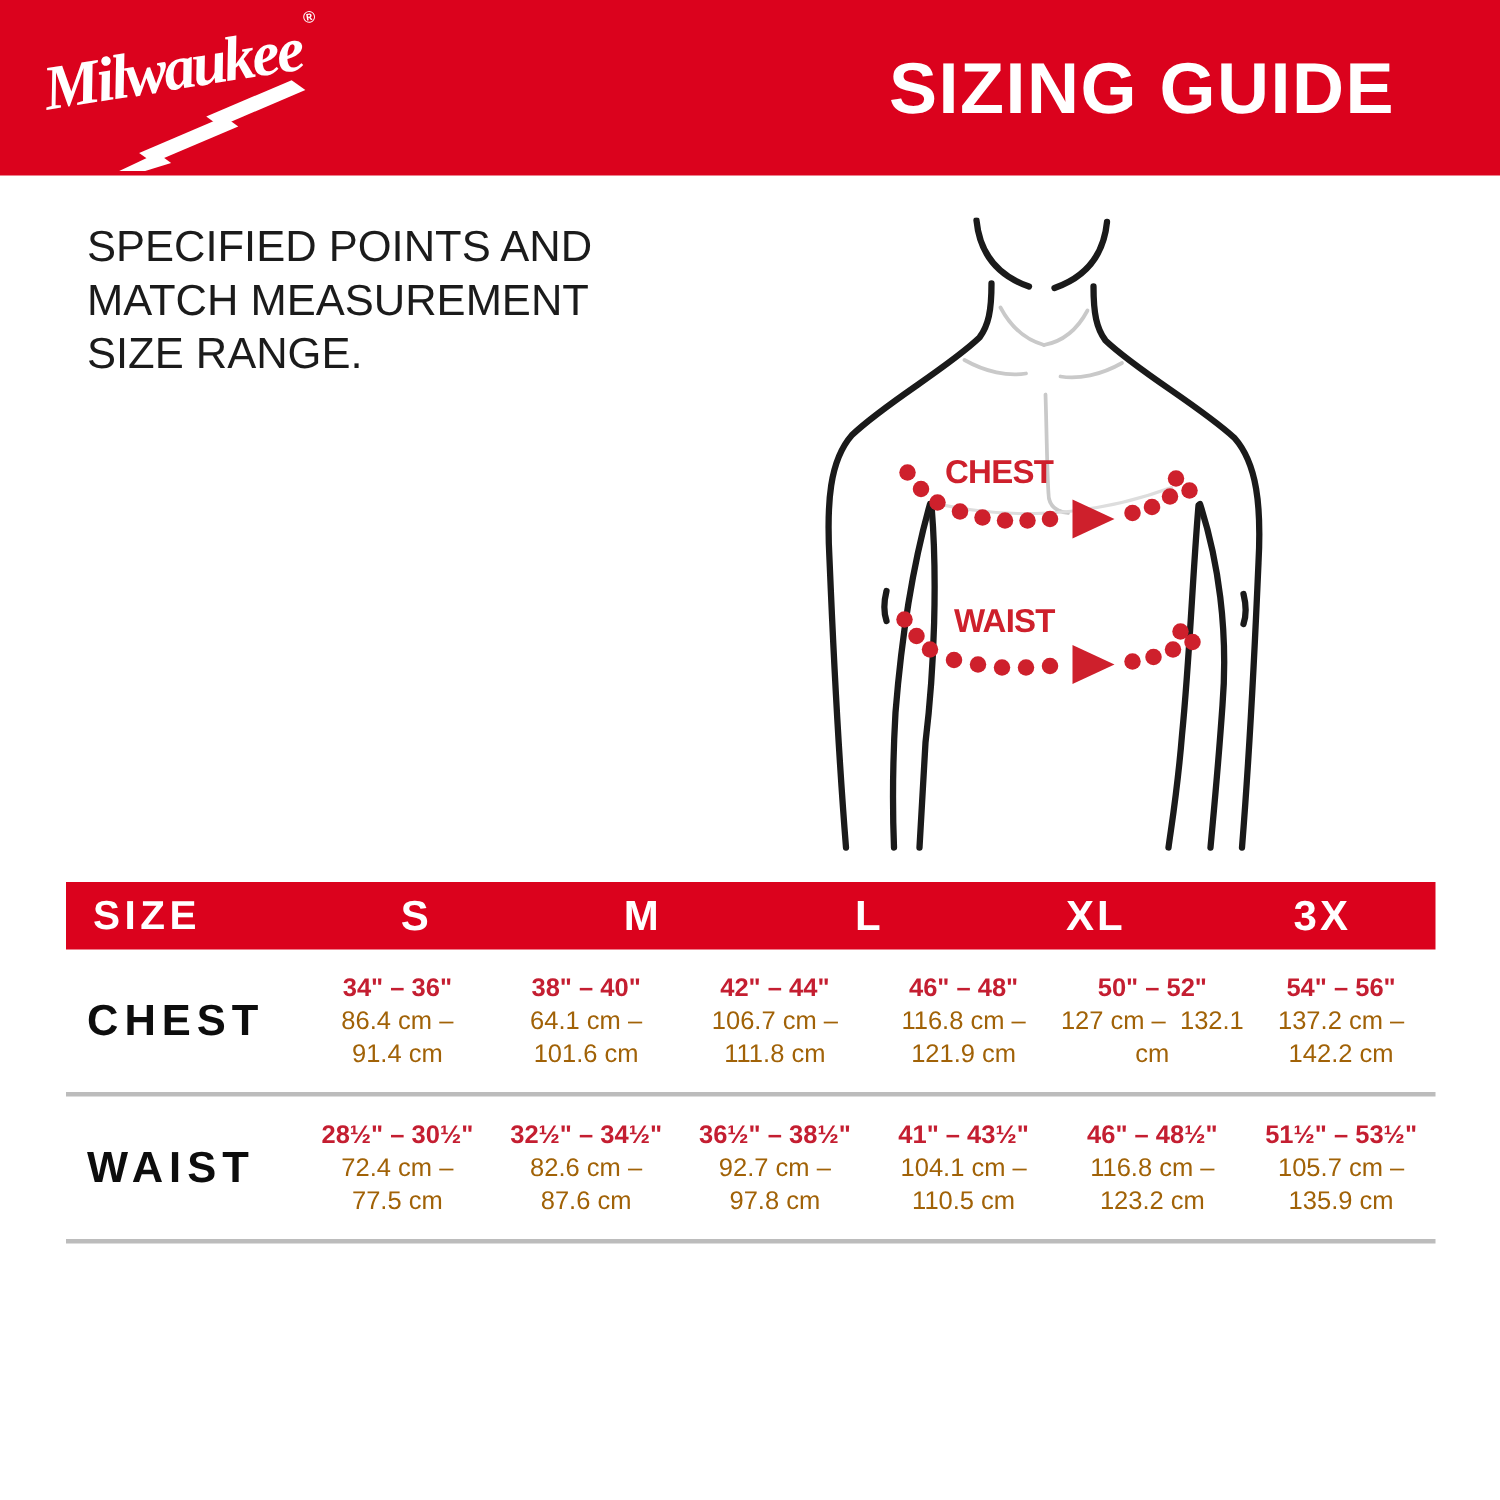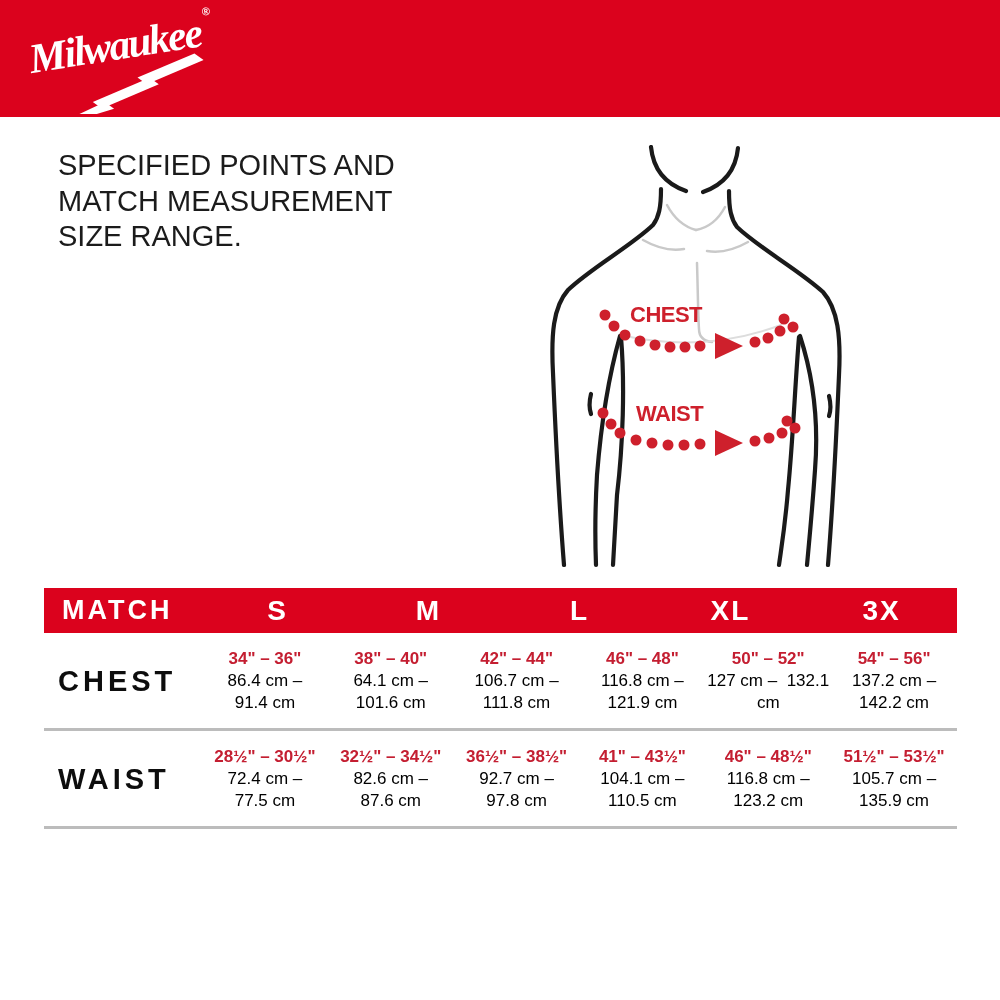--- a/index.html
+++ b/index.html
@@ -30,40 +30,41 @@
   .thead .label-col { font-size:27px; letter-spacing:3px; padding-left:18px; }
   .col-letter { font-size:28px; letter-spacing:2px; text-align:center; }
   .label-col { width:158px; flex:0 0 158px; }
   .cols { display:flex; flex:1; }
   .cols > div { flex:1; text-align:center; }
   .trow { display:flex; align-items:center; padding:15px 0 14px 0; border-bottom:3px solid #bcbcbc; }
   .row-label { font-size:29px; font-weight:bold; color:#0d0d0d; letter-spacing:4px;
                padding-left:14px; }
   .cell .in { color:#C41E31; font-weight:bold; font-size:17px; line-height:22px;
               white-space:pre-wrap; }
-  .cell .cm { color:#000000; font-size:17px; line-height:22px; white-space:pre-wrap;text-align:center; }
+  .cell .cm { color:#a16207; font-size:17px; line-height:22px; white-space:pre-wrap;text-align:center; }
 </style>
 </head>
 <body>
 
 <div class="page">
 
   <div class="banner">
     <svg class="logo" viewBox="0 0 210 108">
       <g transform="rotate(-9 105 50)">
         <text x="8" y="52" fill="#ffffff" font-family="Liberation Serif, serif" font-style="italic" font-weight="bold" font-size="42" letter-spacing="-2">Milwaukee</text>
         <text x="186" y="22" fill="#ffffff" font-size="11" font-weight="bold">®</text>
 
         <g fill="#ffffff">
           <polygon points="172,58 112,73 120,81 180,66"></polygon>
           <polygon points="124,75 64,90 72,98 132,83"></polygon>
           <polygon points="76,92 14,110 84,100"></polygon>
         </g>
       </g>
     </svg>
+    <div class="banner-title">SIZING GUIDE</div>
   </div>
 
   <div class="intro">
     <div>SPECIFIED POINTS AND</div>
     <div>MATCH MEASUREMENT</div>
     <div>SIZE RANGE.</div>
   </div>
 
   <svg class="figure" viewBox="0 0 330 425">
 
@@ -122,21 +123,21 @@
       <circle cx="237" cy="288" r="5.5"></circle>
       <circle cx="242" cy="276" r="5.5"></circle>
         <circle cx="250" cy="283" r="5.5"></circle>
     </g>
     <text class="fig-label" x="91" y="276">WAIST</text>
   </svg>
 
   <div class="size-table">
 
     <div class="thead">
-      <div class="label-col">MATCH</div>
+      <div class="label-col">SIZE</div>
       <div class="cols">
         <div class="col-letter">S</div>
         <div class="col-letter">M</div>
         <div class="col-letter">L</div>
         <div class="col-letter">XL</div>
         <div class="col-letter">3X</div>
       </div>
     </div>
 
     <div class="trow">

